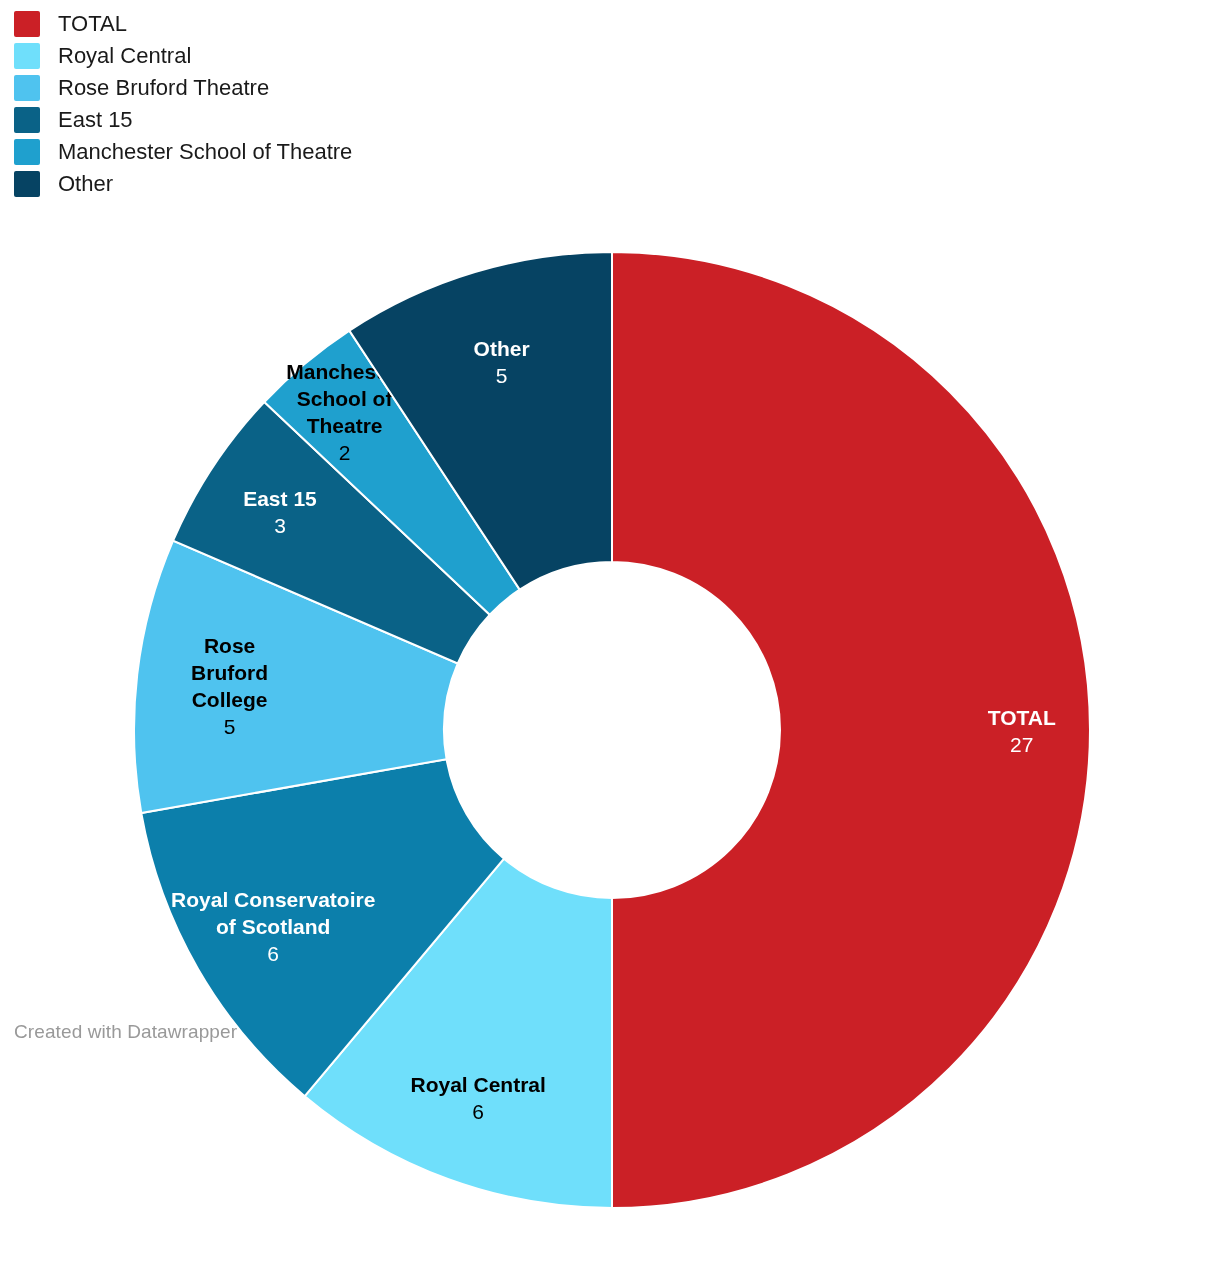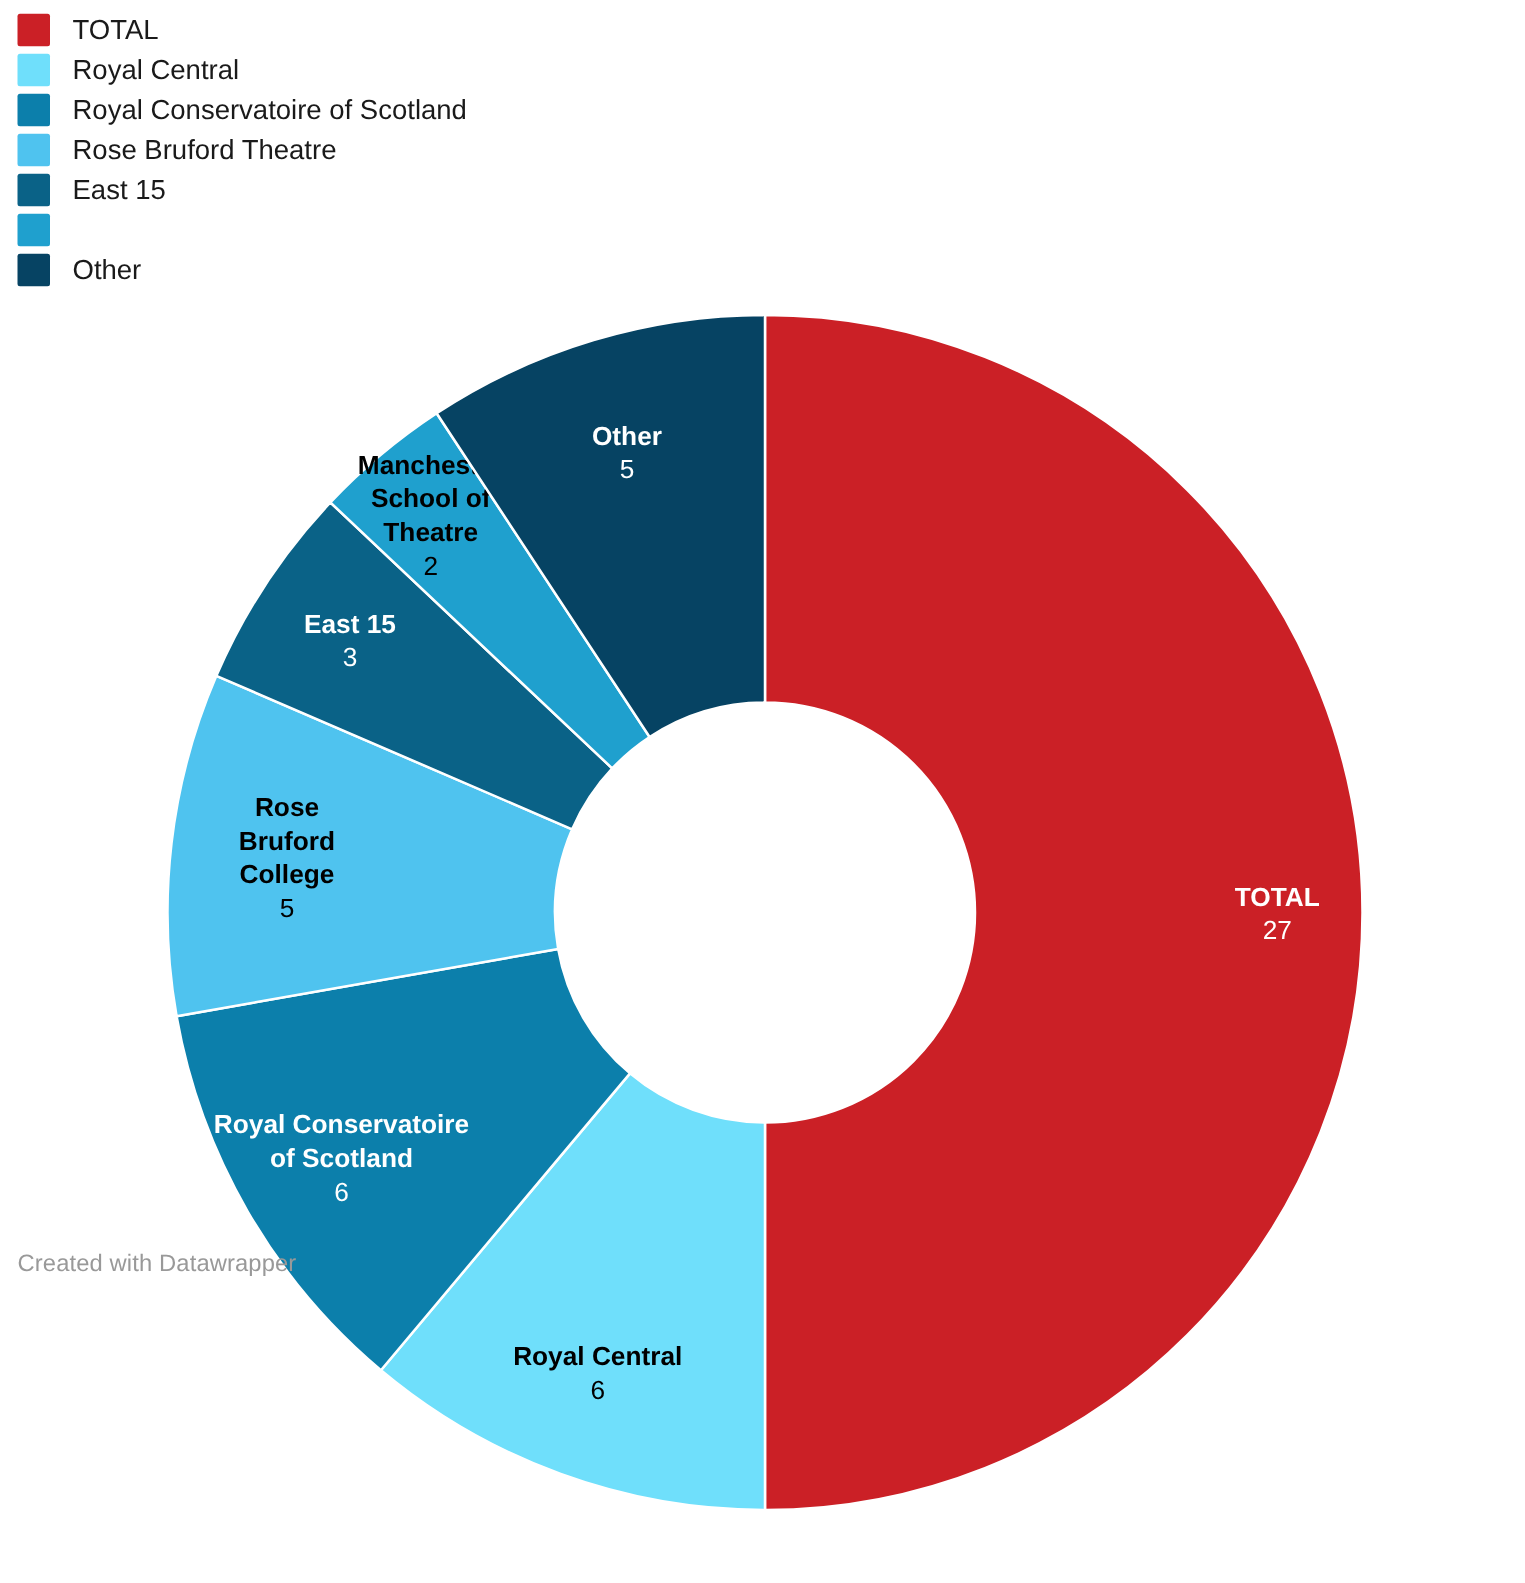--- a/index.html
+++ b/index.html
@@ -53,54 +53,51 @@
   .slice-value {
     font-family: "Liberation Sans", sans-serif;
     font-weight: 400;
     font-size: 21px;
   }
 
   
   .footer {
     position: absolute;
     left: 14px;
-    bottom: 24px;
+    bottom: 4px;
     font-size: 19px;
     color: #999999;
     letter-spacing: 0.1px;
   }
 </style>
 </head>
 <body>
 
 <div id="root">
 
   <div class="legend" id="legend">
       <div class="legend-item">
         <span class="legend-swatch" style="background: rgb(203, 32, 38);"></span>
         <span class="legend-label">TOTAL</span>
       </div>
       <div class="legend-item">
         <span class="legend-swatch" style="background: rgb(111, 223, 251);"></span>
         <span class="legend-label">Royal Central</span>
       </div>
       <div class="legend-item">
-        <span class="legend-swatch" style="background: rgb(12, 127, 171);"></span>
-        <span class="legend-label">Royal Conservatoire of Scotland</span>
-      </div>
-      <div class="legend-item">
         <span class="legend-swatch" style="background: rgb(79, 195, 239);"></span>
         <span class="legend-label">Rose Bruford Theatre</span>
       </div>
       <div class="legend-item">
         <span class="legend-swatch" style="background: rgb(10, 98, 135);"></span>
         <span class="legend-label">East 15</span>
       </div>
       <div class="legend-item">
         <span class="legend-swatch" style="background: rgb(31, 160, 206);"></span>
+        <span class="legend-label">Manchester School of Theatre</span>
       </div>
       <div class="legend-item">
         <span class="legend-swatch" style="background: rgb(6, 67, 99);"></span>
         <span class="legend-label">Other</span>
       </div>
     </div>
 
   <div class="chart-area">
     <svg class="donut" id="donut-svg" width="1220" height="956" viewBox="0 0 1220 956">
         <g>

